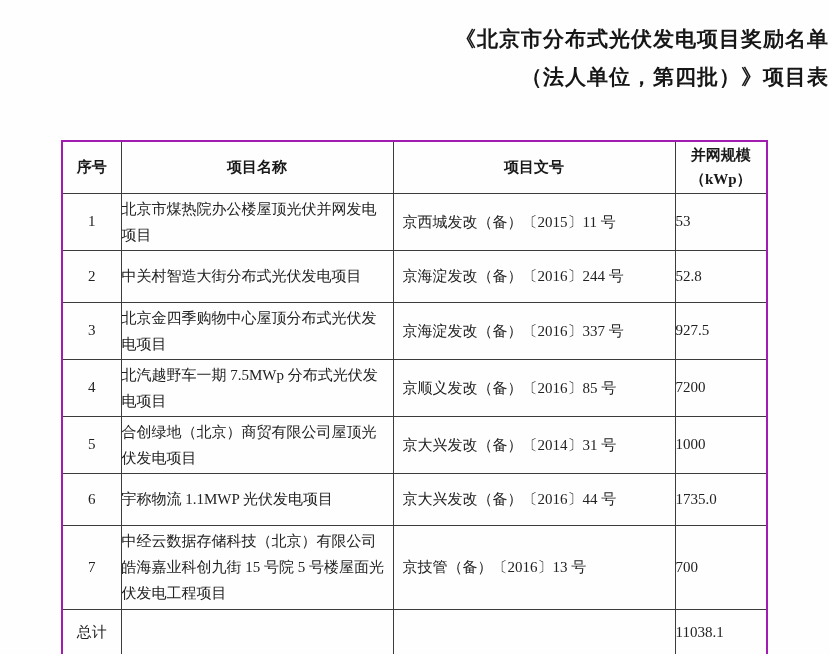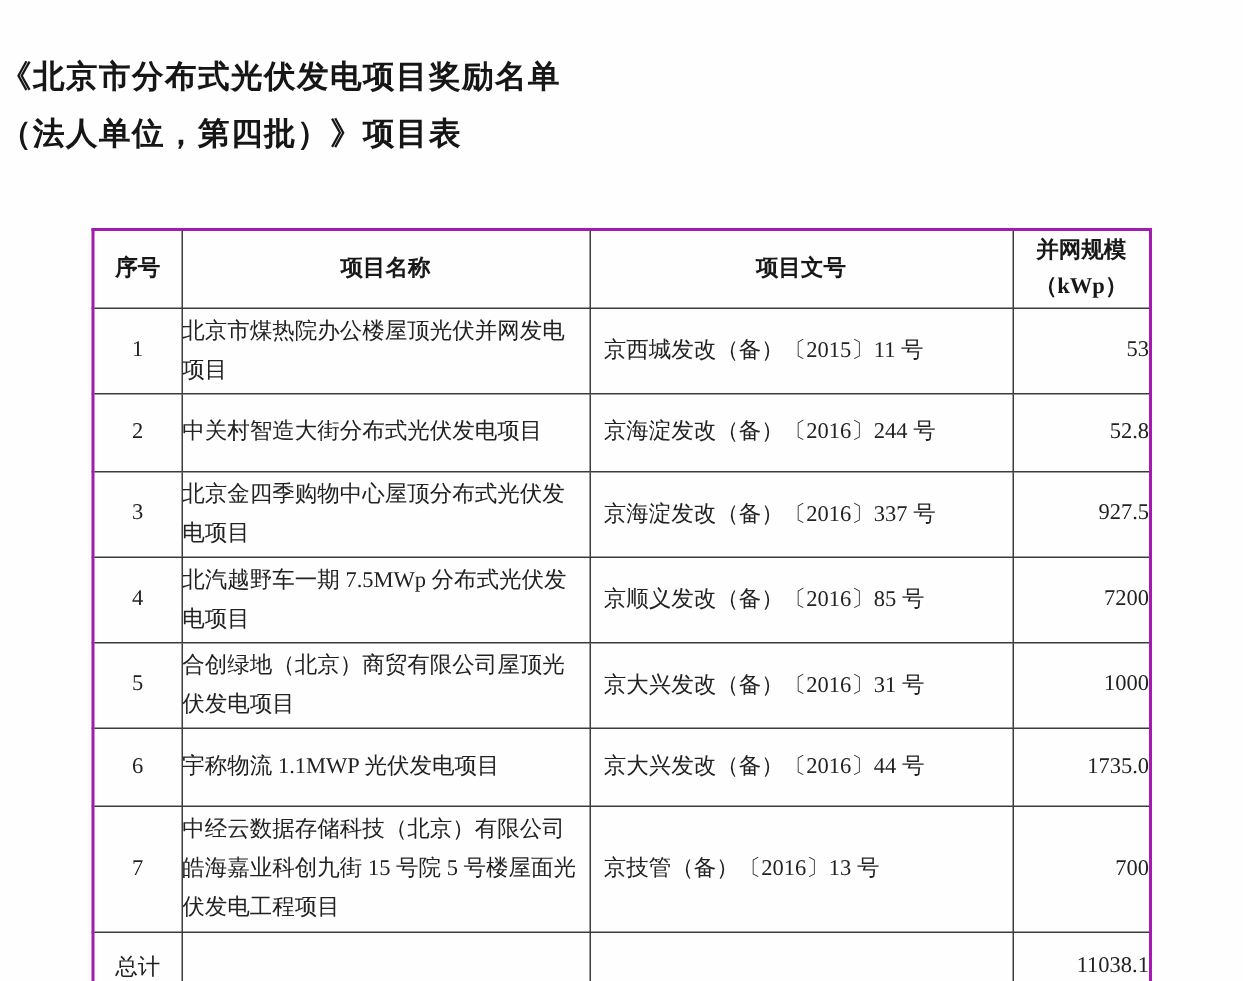--- a/index.html
+++ b/index.html
@@ -7,22 +7,22 @@
   .page {
     position: relative;
     width: 829px;
     height: 654px;
     background: #fefefe;
     font-family: "Liberation Serif", "DejaVu Serif", serif;
     color: #1e1e1e;
     overflow: hidden;
   }
   .title-block {
-    padding-top: 32px;
-    text-align: left;
+    padding-top: 20px;
+    text-align: right;
   }
   .title-line {
     font-size: 21px;
     font-weight: bold;
     line-height: 38px;
     letter-spacing: 1px;
     color: #161616;
   }
   table.projects {
     table-layout: fixed;
@@ -56,21 +56,21 @@
   td.cell-name {
     text-align: left;
     padding: 2px 5px 2px 0;
     line-height: 26px;
   }
   td.cell-doc {
     text-align: left;
     padding-left: 9px;
     line-height: 26px;
   }
-  td.cell-scale { text-align: right; }
+  td.cell-scale { text-align: left; }
   td.cell-total-label { text-align: center; font-weight: normal; }
 </style>
 </head>
 <body>
 
 <div class="page">
 
   <div class="title-block">
     <div class="title-line">《北京市分布式光伏发电项目奖励名单</div>
     <div class="title-line">（法人单位，第四批）》项目表</div>
@@ -113,21 +113,21 @@
       </tr>
       <tr class="data-row">
         <td class="cell-no">4</td>
         <td class="cell-name">北汽越野车一期 7.5MWp 分布式光伏发电项目</td>
         <td class="cell-doc">京顺义发改（备）〔2016〕85 号</td>
         <td class="cell-scale">7200</td>
       </tr>
       <tr class="data-row">
         <td class="cell-no">5</td>
         <td class="cell-name">合创绿地（北京）商贸有限公司屋顶光伏发电项目</td>
-        <td class="cell-doc">京大兴发改（备）〔2016〕31 号</td>
+        <td class="cell-doc">京大兴发改（备）〔2014〕31 号</td>
         <td class="cell-scale">1000</td>
       </tr>
       <tr class="data-row">
         <td class="cell-no">6</td>
         <td class="cell-name">宇称物流 1.1MWP 光伏发电项目</td>
         <td class="cell-doc">京大兴发改（备）〔2016〕44 号</td>
         <td class="cell-scale">1735.0</td>
       </tr>
       <tr class="data-row tall">
         <td class="cell-no">7</td>

